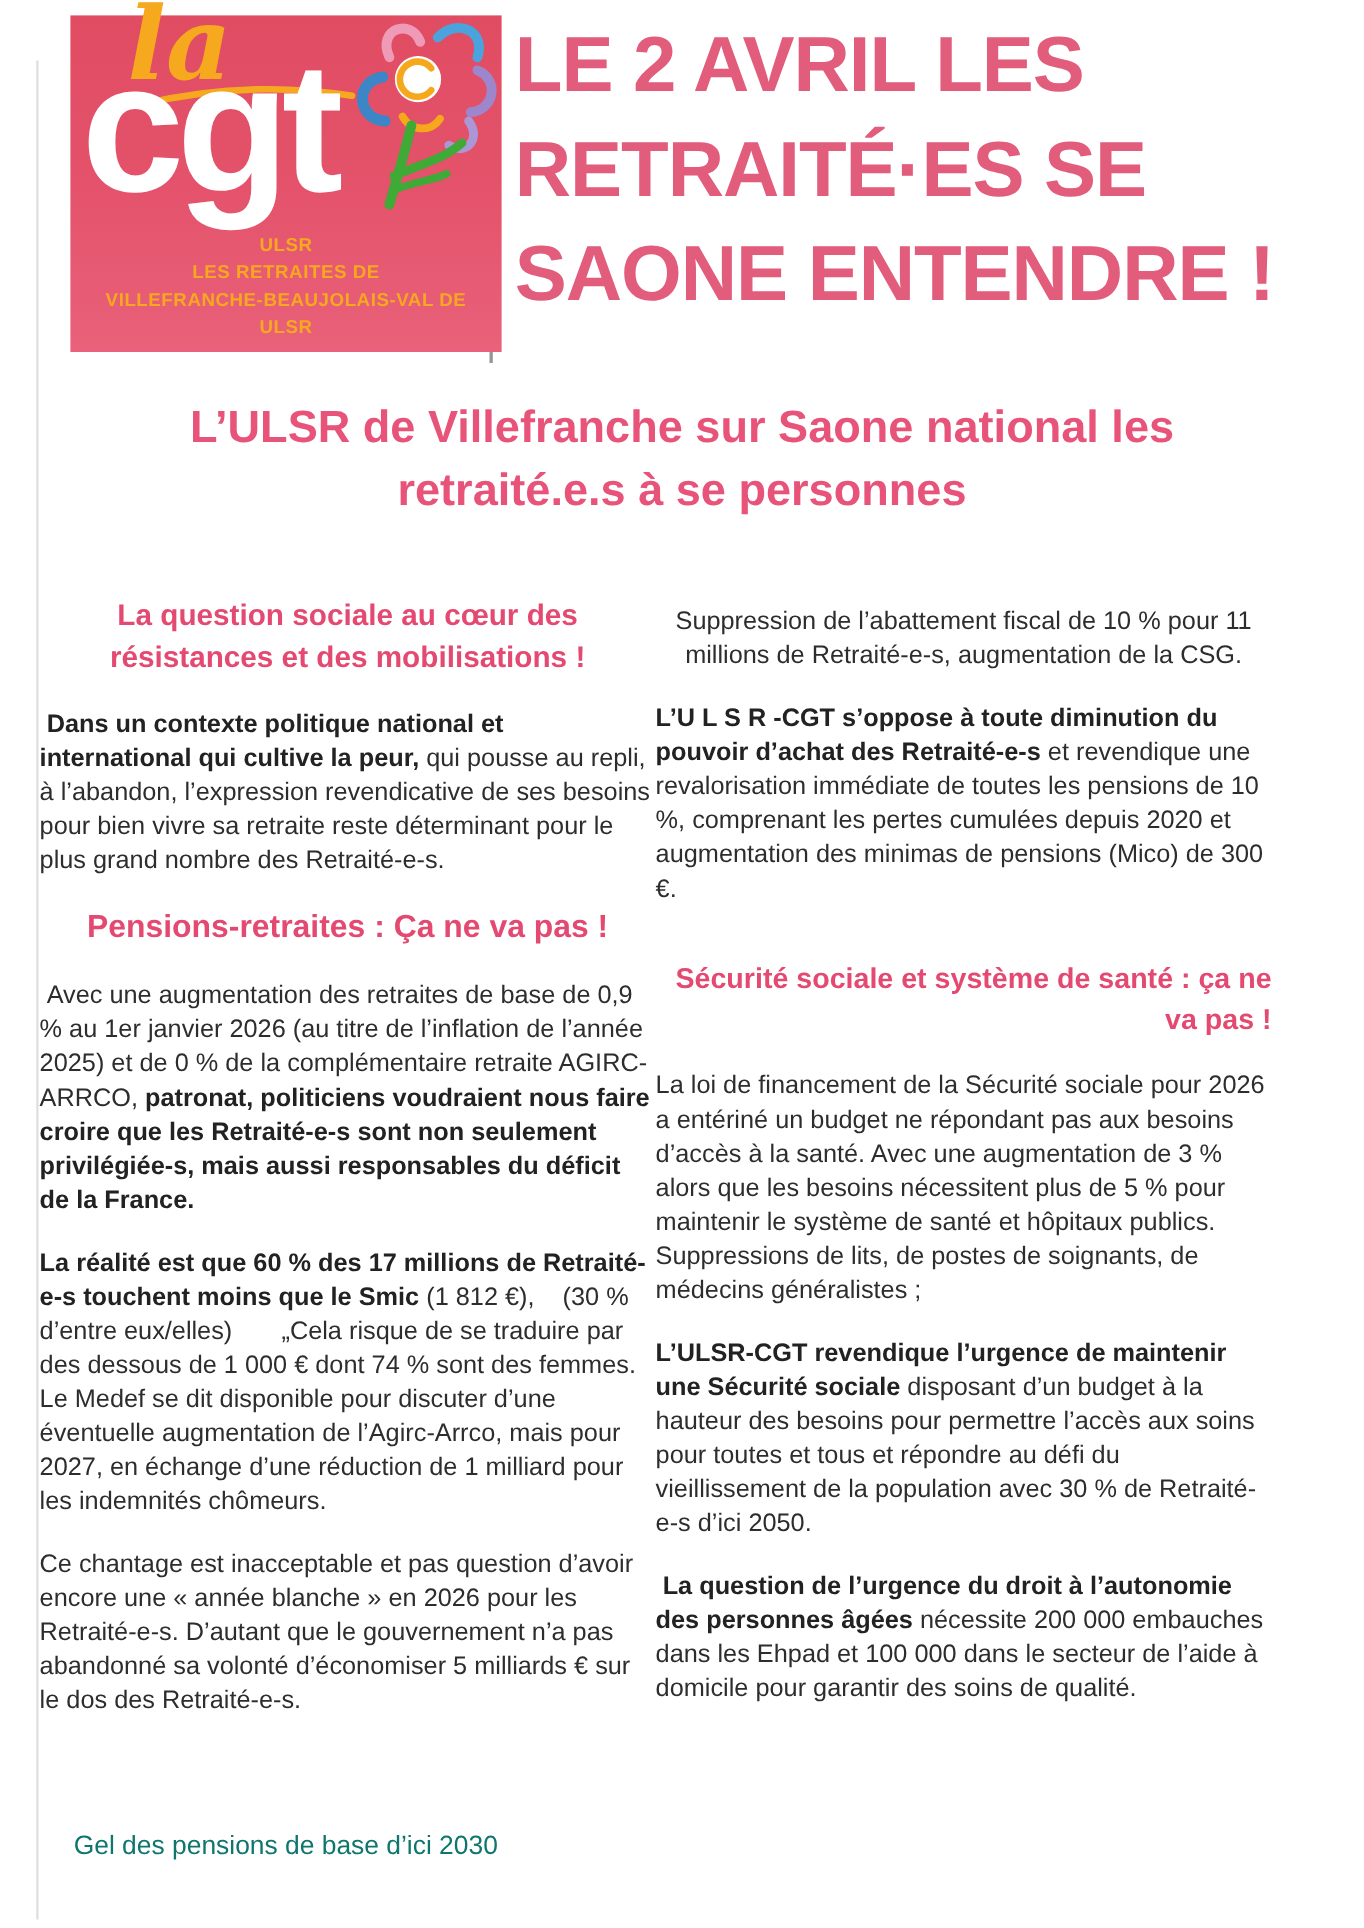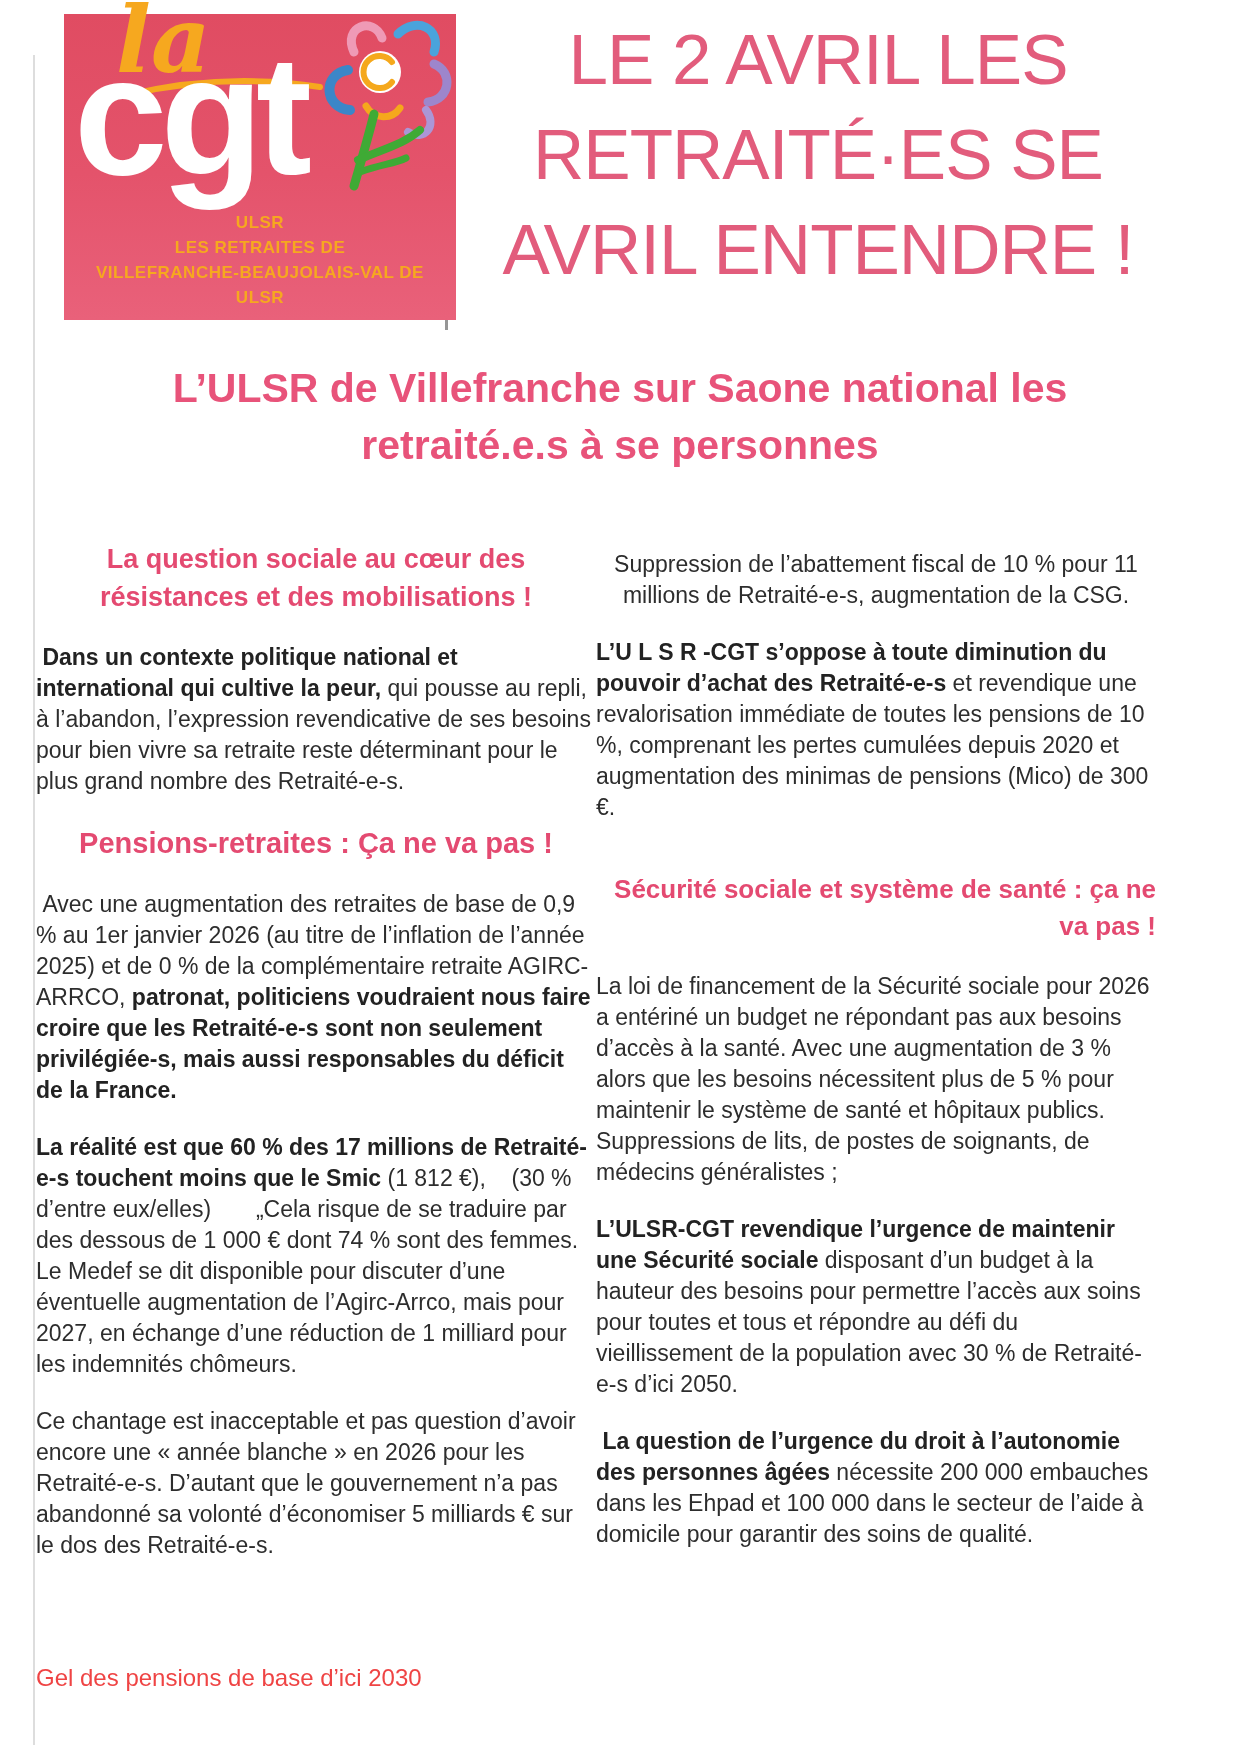--- a/index.html
+++ b/index.html
@@ -18,41 +18,41 @@
   .logo .la{position:absolute;left:52px;top:-20px;font-family:"DejaVu Serif",serif;
         font-style:italic;font-weight:bold;font-size:92px;color:#f6a81f;line-height:1;}
   .logo .la-swoosh{position:absolute;left:60px;top:64px;}
   .logo .cgt{position:absolute;left:10px;top:18px;font-size:168px;font-weight:bold;
         color:#ffffff;letter-spacing:-7px;line-height:1;}
   .logo .flower{position:absolute;right:2px;top:0px;}
   .logo .org{position:absolute;left:0;bottom:10px;width:100%;text-align:center;
         color:#f6a81f;font-weight:bold;font-size:17px;line-height:25px;letter-spacing:.5px;}
 
   
-  .title{position:absolute;left:468px;top:12px;width:700px;text-align:center;
-        color:#e25c7c;font-weight:normal;font-size:71px;line-height:95px;letter-spacing:-1px;}
+  .title{position:absolute;left:468px;top:12px;width:700px;text-align:left;
+        color:#e25c7c;font-weight:bold;font-size:71px;line-height:95px;letter-spacing:-1px;}
 
   
   .subtitle{position:absolute;top:360px;left:0;width:100%;text-align:center;
         color:#e8537a;font-weight:bold;font-size:41px;line-height:57px;}
 
   
   .columns{position:absolute;top:538px;left:36px;width:1142px;display:flex;
         color:#2d2d2d;}
   .col{width:560px;font-size:23px;line-height:31px;}
   .col p{margin:26px 0 0 0;}
   .col p:first-child{margin-top:11px;text-align:center;}
   .col b{color:#222222;}
 
   .h-pink{color:#e44a71;font-weight:bold;margin:0;}
   .h1-left{font-size:27px;line-height:38px;text-align:center;margin-top:2px;padding:0 6px;}
   .h2-left{font-size:29px;line-height:40px;margin-top:26px;text-align:center;white-space:nowrap;}
   .h1-right{font-size:26px;line-height:37px;margin-top:48px;text-align:right;}
 
-  .footnote{position:absolute;left:36px;top:1664px;font-size:24px;color:#ef4444;}
+  .footnote{position:absolute;left:36px;top:1664px;font-size:24px;color:#0f766e;padding-left:31px;}
 </style>
 </head>
 <body>
 
 <div class="page">
 
   <div class="scan-line-left"></div>
   <div class="scan-line-logo"></div>
 
   <div class="logo">
@@ -78,21 +78,21 @@
       <div>ULSR</div>
       <div>LES RETRAITES DE</div>
       <div>VILLEFRANCHE-BEAUJOLAIS-VAL DE</div>
       <div>ULSR</div>
     </div>
   </div>
 
   <div class="title">
     <div>LE 2 AVRIL LES</div>
     <div>RETRAITÉ·ES SE</div>
-    <div>AVRIL ENTENDRE !</div>
+    <div>SAONE ENTENDRE !</div>
   </div>
 
   <div class="subtitle">
     <div>L’ULSR de Villefranche sur Saone  national les</div>
     <div>retraité.e.s à se personnes</div>
   </div>
 
   <div class="columns">
 
     <section class="col">

